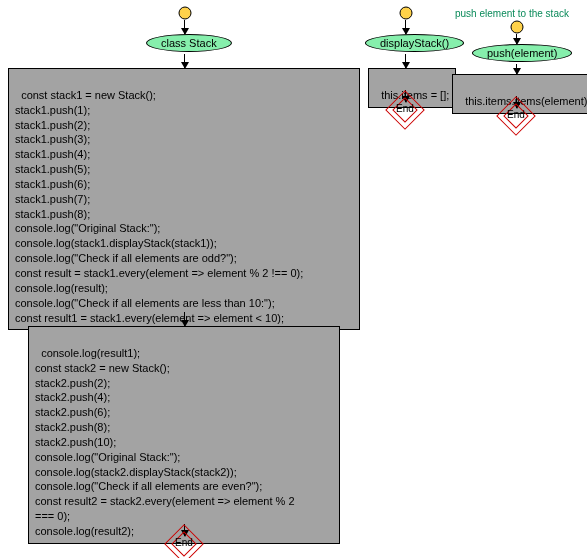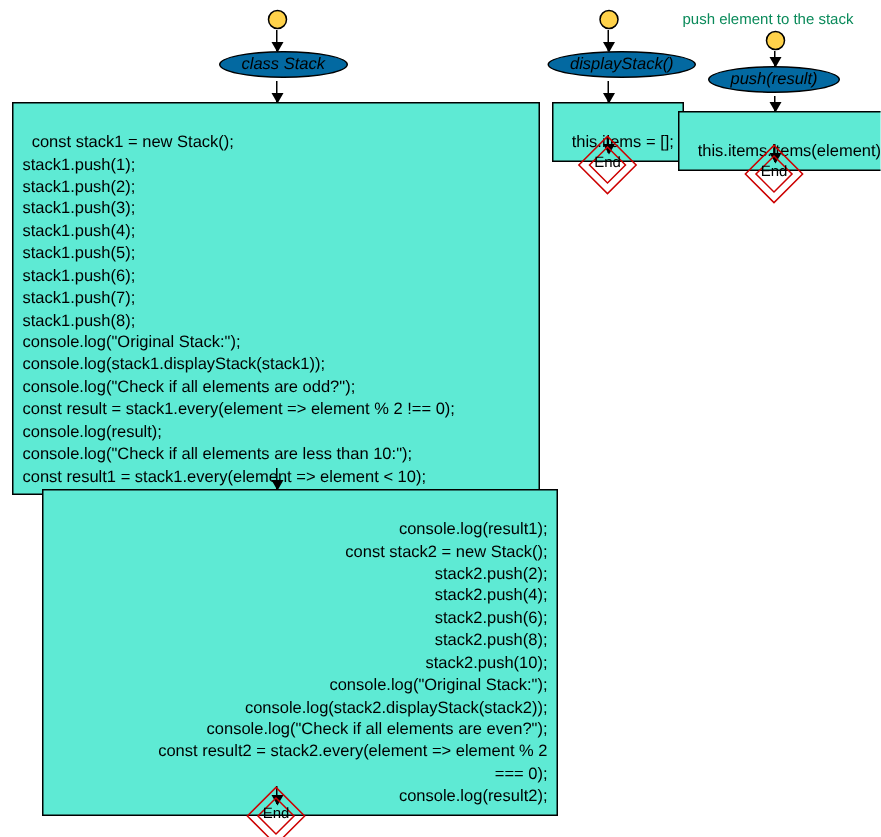--- a/index.html
+++ b/index.html
@@ -31,30 +31,29 @@
     left: -3px;
     width: 0; height: 0;
     border-left: 4px solid transparent;
     border-right: 4px solid transparent;
     border-top: 7px solid #000;
   }
   .oval {
     position: absolute;
     border: 1px solid #000;
     border-radius: 50% / 50%;
-    background: #0369a1;
+    background: #86efac;
     padding: 2px 14px;
     text-align: center;
     white-space: nowrap;
-    font-style: italic;
   }
   .box {
     position: absolute;
     border: 1px solid #000;
-    background: #5eead4;
+    background: #a3a3a3;
     padding: 4px 6px;
     line-height: 1.35;
     white-space: pre;
   }
   .endnode {
     position: absolute;
     width: 28px;
     height: 28px;
   }
   .endnode .diamond {
@@ -114,21 +113,21 @@
 console.log(stack1.displayStack(stack1));
 console.log("Check if all elements are odd?");
 const result = stack1.every(element =&gt; element % 2 !== 0);
 console.log(result);
 console.log("Check if all elements are less than 10:");
 const result1 = stack1.every(element =&gt; element &lt; 10);</span>
 </div>
 
 <div class="arrow" style="left:184px; top:312px; height:14px;"></div>
 
-<div class="box" style="left:28px; top:326px; width:344px;text-align:right;">
+<div class="box" style="left:28px; top:326px; width:312px;">
   <span>console.log(result1);
 const stack2 = new Stack();
 stack2.push(2);
 stack2.push(4);
 stack2.push(6);
 stack2.push(8);
 stack2.push(10);
 console.log("Original Stack:");
 console.log(stack2.displayStack(stack2));
 console.log("Check if all elements are even?");
@@ -167,21 +166,21 @@
 
 <div class="comment" style="left:455px; top:8px;">push element to the stack</div>
 
 <div class="node-entry" style="left:510px; top:20px;">
   <svg width="14" height="14">
       <circle cx="7" cy="7" r="6" fill="#ffd24a" stroke="#000"></circle>
     </svg>
 </div>
 <div class="arrow" style="left:516px; top:34px; height:10px;"></div>
 <div class="oval" style="left:472px; top:44px;">
-  <span>push(result)</span>
+  <span>push(element)</span>
 </div>
 <div class="arrow" style="left:516px; top:64px; height:10px;"></div>
 <div class="box" style="left:452px; top:74px;">
   <span>this.items.items(element);</span>
 </div>
 <div class="arrow" style="left:516px; top:96px; height:12px;"></div>
 <div class="endnode" style="left:502px; top:102px;">
   <div class="diamond"></div>
   <div class="diamond-inner"></div>
   <div class="label">End</div>

